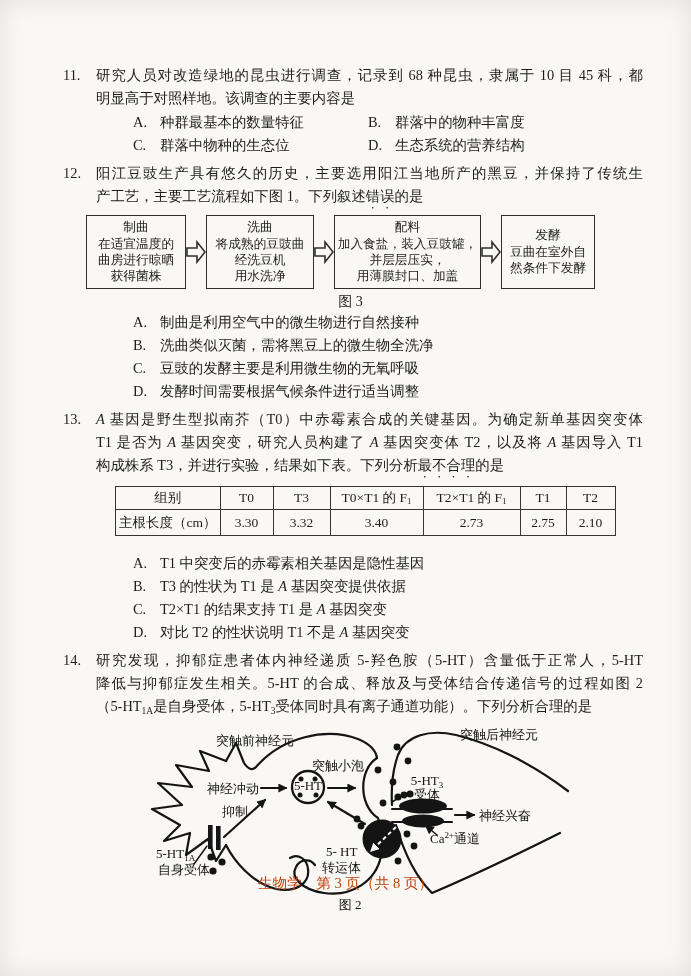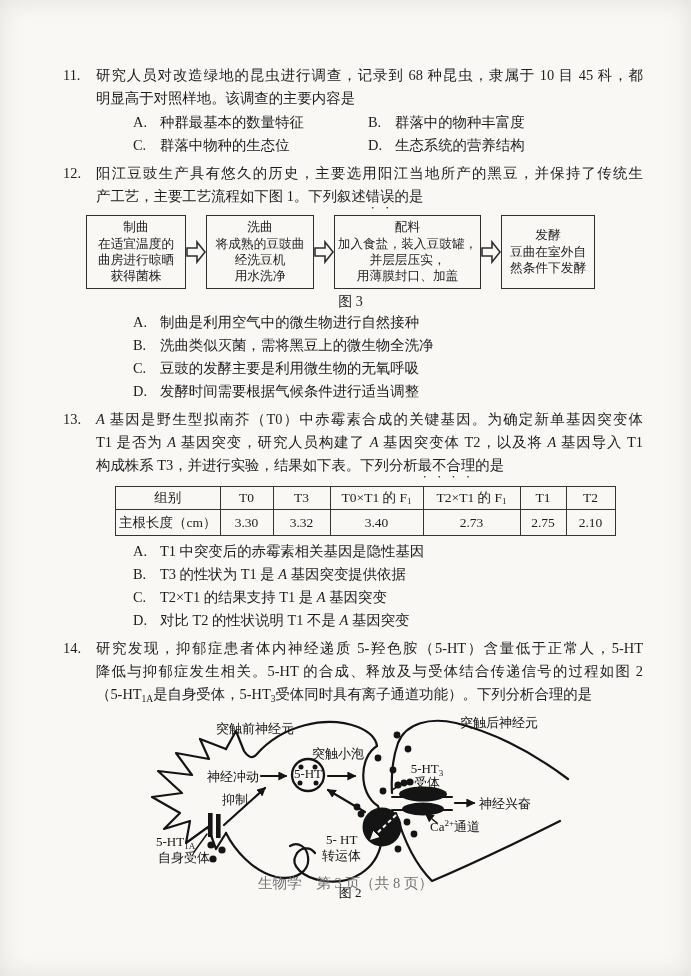--- a/index.html
+++ b/index.html
@@ -35,30 +35,30 @@
   .flow{display:flex;align-items:center;
         width:529px;margin:3px 0 0 -10px;}
   .fbox{border:1.8px solid #2f2f2f;min-height:74px;box-sizing:border-box;
         display:flex;flex-direction:column;justify-content:center;padding:2px 1px;background:#f9f8f5;}
   .fb0{width:100px}.fb1{width:108px}.fb2{width:147px}.fb3{width:94px}
   .fl{font-size:12.7px;line-height:16.4px;text-align:center;white-space:nowrap;}
   .farrow{flex:none;display:flex;align-items:center;}
   .fcaption{width:529px;margin-left:-10px;margin-top:4px;text-align:center;
             font-size:14px;line-height:17px;}
   
-  .tbl{border-collapse:collapse;margin:5px 0 4px 19px;}
+  .tbl{border-collapse:collapse;margin:5px 0 16px 19px;}
   .tbl td{border:1.4px solid #353535;text-align:center;font-size:13.5px;
           padding:0 3px;height:22px;white-space:nowrap;}
   .tbl tr.r2 td{height:25px;text-align:center;}
   .w0{width:90px}.w1{width:46px}.w2{width:50px}.w3{width:86px}.w4{width:90px}.w5{width:39px}.w6{width:42px}
   
   .figure2{margin:2px 0 0 34px;}
   .figure2 svg text{font-family:"Liberation Serif","DejaVu Serif",serif;fill:#141414;font-size:13px;}
   .footer{position:absolute;left:0;right:0;top:874px;text-align:center;
-          font-size:14.6px;color:#737373;}
+          font-size:14.6px;color:#c2410c;}
 </style>
 </head>
 <body>
 
 <div class="page">
   <div class="content">
 
     <div class="q">
       <div class="qnum">11.</div>
       <div class="qbody">

